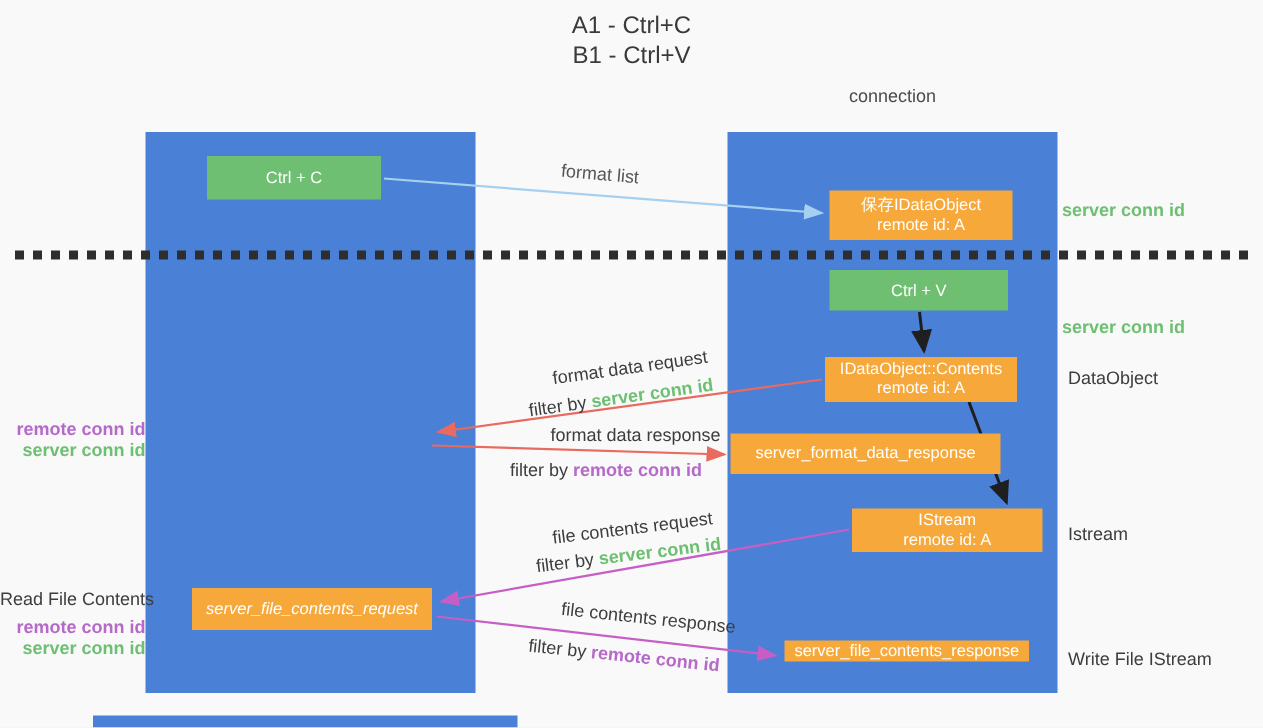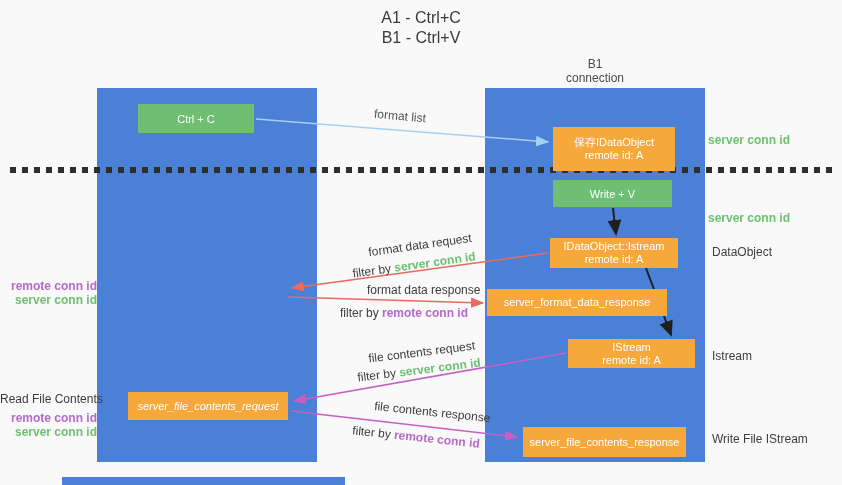--- a/index.html
+++ b/index.html
@@ -46,21 +46,20 @@
   <div class="title">
     <div>A1 - Ctrl+C</div>
     <div>B1 - Ctrl+V</div>
   </div>
 
   <div class="col-header" style="left:97px; top:57px; width:220px;margin-top:44px;">
     <div>A1</div>
     <div>remote</div>
   </div>
   <div class="col-header" style="left:485px; top:57px; width:220px;">
-    <div>B1</div>
     <div>connection</div>
   </div>
 
   <div class="column" style="left:97px; top:88px; width:220px; height:374px;"></div>
   <div class="column" style="left:485px; top:88px; width:220px; height:374px;"></div>
   <div class="bottom-strip" style="left:62px; top:477px; width:283px; height:8px;"></div>
 
   <div class="dotted-line"></div>
 
   <svg class="arrow-layer" width="842" height="485">
@@ -81,37 +80,37 @@
     <line x1="256" y1="119" x2="548" y2="142" stroke="#a6d0f0" stroke-width="1.5" marker-end="url(#m-blue)"></line>
     <line x1="613" y1="208" x2="616" y2="234" stroke="#1f1f1f" stroke-width="2" marker-end="url(#m-blk)"></line>
     <line x1="646" y1="268" x2="671" y2="335" stroke="#1f1f1f" stroke-width="2" marker-end="url(#m-blk)"></line>
     <line x1="548" y1="253" x2="292" y2="288" stroke="#e96a5e" stroke-width="1.5" marker-end="url(#m-red)"></line>
     <line x1="288" y1="297" x2="483" y2="303" stroke="#e96a5e" stroke-width="1.5" marker-end="url(#m-red)"></line>
     <line x1="566" y1="353" x2="294" y2="401" stroke="#c55fc6" stroke-width="1.5" marker-end="url(#m-mag)"></line>
     <line x1="291" y1="411" x2="517" y2="437" stroke="#c55fc6" stroke-width="1.5" marker-end="url(#m-mag)"></line>
   </svg>
 
   <div class="green-btn" style="left:138px; top:104px; width:116px; height:29px;">Ctrl + C</div>
-  <div class="green-btn" style="left:553px; top:180px; width:119px; height:27px;">Write + V</div>
+  <div class="green-btn" style="left:553px; top:180px; width:119px; height:27px;">Ctrl + V</div>
 
-  <div class="orange-box" style="left:553px; top:127px; width:122px; height:44px;">
+  <div class="orange-box" style="left:553px; top:127px; width:122px; height:33px;">
     <div>保存IDataObject</div>
     <div>remote id: A</div>
   </div>
   <div class="orange-box" style="left:550px; top:238px; width:128px; height:30px;">
-    <div>IDataObject::Istream</div>
+    <div>IDataObject::Contents</div>
     <div>remote id: A</div>
   </div>
   <div class="orange-box" style="left:568px; top:339px; width:127px; height:29px;">
     <div>IStream</div>
     <div>remote id: A</div>
   </div>
   <div class="orange-box" style="left:487px; top:289px; width:180px; height:27px;">server_format_data_response</div>
   <div class="orange-box" style="left:128px; top:392px; width:160px; height:28px;font-style:italic;">server_file_contents_request</div>
-  <div class="orange-box" style="left:523px; top:427px; width:163px; height:30px;">server_file_contents_response</div>
+  <div class="orange-box" style="left:523px; top:427px; width:163px; height:14px;">server_file_contents_response</div>
 
   <div class="arrow-label" style="left:374px; top:109px; transform:rotate(5deg); color:#555;">format list</div>
 
   <div class="arrow-label" style="left:368px; top:238px; transform:rotate(-8deg);">format data request</div>
   <div class="arrow-label" style="left:352px; top:258px; transform:rotate(-8deg);">
     <span>filter by </span><span class="green-id">server conn id</span>
   </div>
 
   <div class="arrow-label" style="left:367px; top:283px;">format data response</div>
   <div class="arrow-label" style="left:340px; top:306px;">

